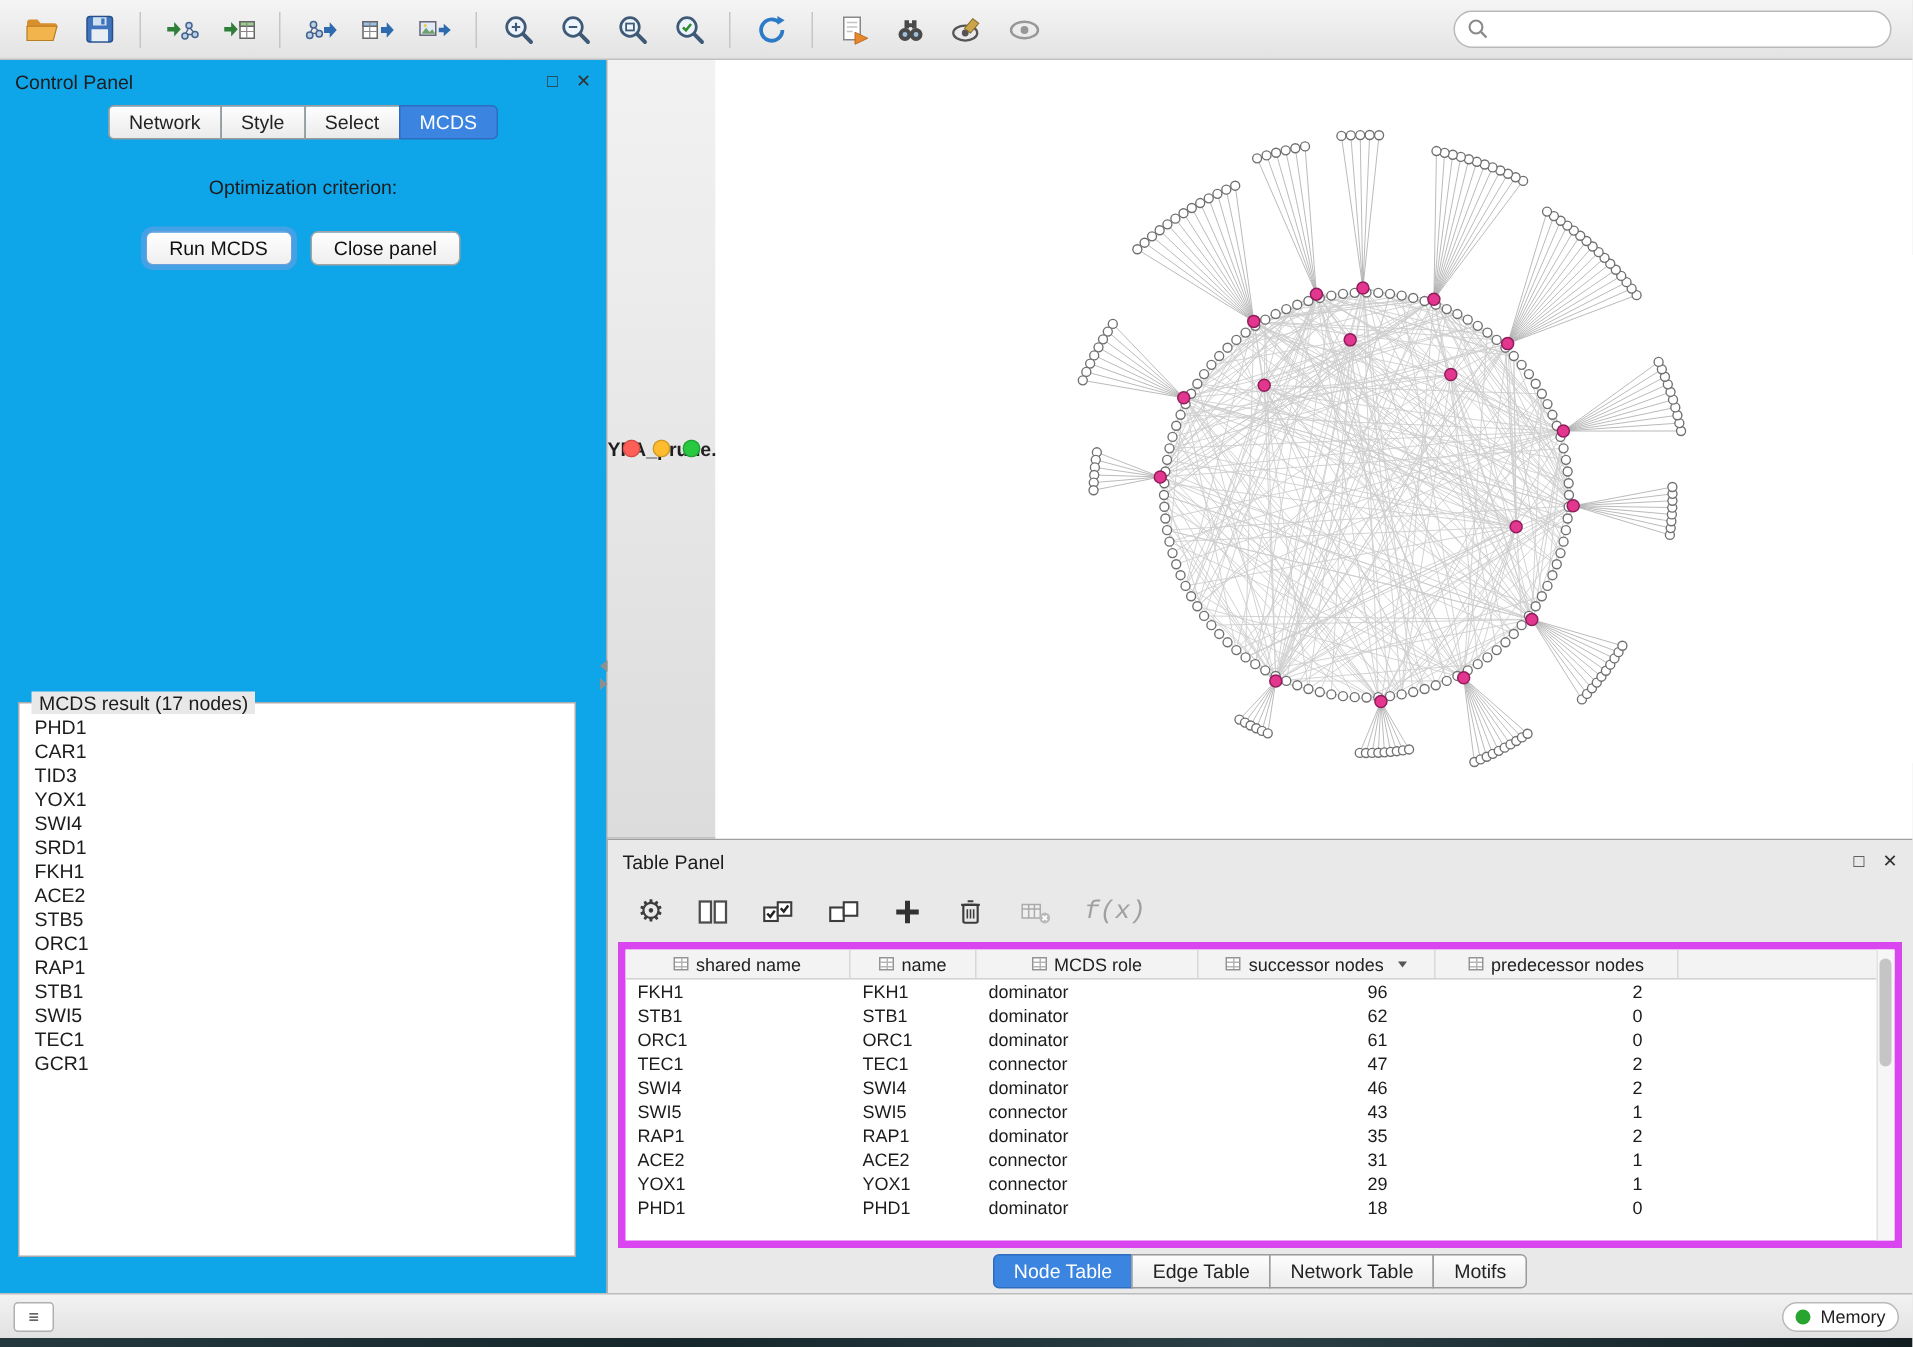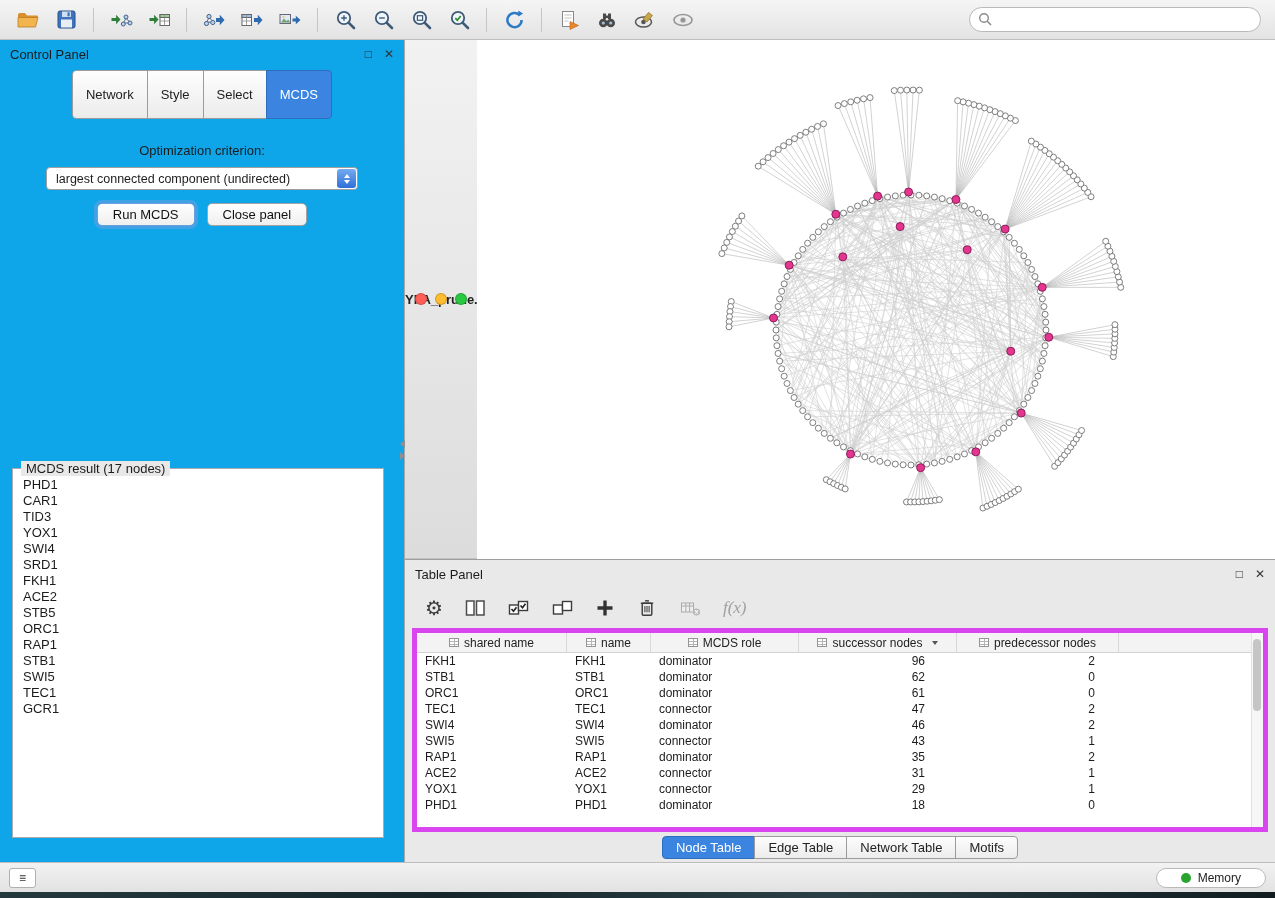--- a/index.html
+++ b/index.html
@@ -21,21 +21,21 @@
 
 .main{flex:1;display:flex;min-height:0;position:relative}
 
 
 .control-panel{flex:0 0 405px;background:#0ea5e9;border-right:1px solid #a8a8a8;
   position:relative;display:flex;flex-direction:column}
 .panel-caption{height:28px;display:flex;align-items:center;padding:0 10px;font-size:13px}
 .win-btns{margin-left:auto;display:flex;gap:12px;font-size:12px;color:#333}
 .win-btn{cursor:pointer;line-height:1;background:none;border:none;font-size:12px;color:#333}
 .cp-tabs{display:flex;justify-content:center;margin:2px 0 8px}
-.cp-tab{font-size:13px;padding:16px 13px;border:1px solid #9b9b9b;margin-left:-1px;cursor:pointer;
+.cp-tab{font-size:13px;padding:3px 13px;border:1px solid #9b9b9b;margin-left:-1px;cursor:pointer;
   background:linear-gradient(#fefefe,#ebebeb);color:#222}
 .cp-tab:first-child{border-radius:4px 0 0 4px;margin-left:0}
 .cp-tab:last-child{border-radius:0 4px 4px 0}
 .cp-tab.active{background:#3b84e0;border-color:#2e6cc0;color:#fff}
 .opt-label{text-align:center;font-size:13px;margin:16px 0 9px}
 .dropdown{margin:0 auto;width:312px;height:23px;border:1px solid #9f9f9f;border-radius:4px;background:#fff;
   display:flex;align-items:center;position:relative;font-size:12.5px;padding-left:9px;cursor:pointer}
 .dd-stepper{position:absolute;right:1px;top:1px;bottom:1px;width:19px;border-radius:3px;
   background:linear-gradient(#74abf0,#2f6fd8);display:flex;flex-direction:column;align-items:center;justify-content:center;gap:2px}
 .dd-up{width:0;height:0;border-left:3.5px solid transparent;border-right:3.5px solid transparent;border-bottom:4px solid #fff}
@@ -64,21 +64,21 @@
 .light{width:12px;height:12px;border-radius:50%;border:1px solid rgba(0,0,0,.18);cursor:pointer}
 .light.red{background:#ff5f57}.light.yellow{background:#febc2e}.light.green{background:#28c840}
 .net-title{position:absolute;left:0;right:0;text-align:center;font-size:13px;font-weight:700;color:#1f1f1f}
 .net-canvas{flex:1;position:relative;background:#fff}
 
 
 .table-panel{flex:1;display:flex;flex-direction:column;background:#e9e9e9;min-height:0}
 .tp-toolbar{flex:0 0 40px;display:flex;align-items:center;gap:21px;padding-left:20px}
 .tp-tool{border:none;background:transparent;cursor:pointer;display:flex;align-items:center}
 .gear-glyph{font-size:20px;color:#3d3d3d;line-height:1}
-.fx{font-family:Liberation Serif, serif;font-style:italic;font-size:17px;color:#a0a0a0}
+.fx{font-family:Liberation Mono, monospace;font-style:italic;font-size:17px;color:#a0a0a0}
 .tp-tablewrap{flex:1;margin:0 7px;background:#fff;border:5px solid #d946ef;position:relative;overflow:hidden}
 .thead{display:flex;height:20px;background:#f3f3f3;border-bottom:1px solid #d2d2d2}
 .th{display:flex;align-items:center;justify-content:center;gap:5px;font-size:12px;color:#222;
   border-right:1px solid #d8d8d8;cursor:pointer}
 .col0{width:150px}.col1{width:84px}.col2{width:148px}.col3{width:158px}.col4{width:162px}
 .colf{flex:1;border-right:none}
 .hdr-ico{display:inline-block;width:10px;height:9px;border:1px solid #949494;
   background:linear-gradient(#b5b5b5,#b5b5b5) 0 2px/100% 1px no-repeat,
              linear-gradient(#b5b5b5,#b5b5b5) 0 5px/100% 1px no-repeat,
              linear-gradient(#b5b5b5,#b5b5b5) 4px 0/1px 100% no-repeat,#fff}
@@ -97,21 +97,21 @@
 .tp-tab:first-child{border-radius:4px 0 0 4px;margin-left:0}
 .tp-tab:last-child{border-radius:0 4px 4px 0}
 .tp-tab.active{background:#3b84e0;border-color:#2e6cc0;color:#fff}
 
 
 .statusbar{flex:0 0 30px;display:flex;align-items:center;padding:0 9px;
   background:linear-gradient(#f2f2f2,#e2e2e2);border-top:1px solid #bdbdbd}
 .menu-btn{width:27px;height:20px;border:1px solid #b0b0b0;border-radius:3px;background:#fff;
   font-size:12px;display:flex;align-items:center;justify-content:center;cursor:pointer;color:#333}
 .memory-btn{margin-left:auto;display:flex;align-items:center;gap:7px;border:1px solid #b9b9b9;border-radius:12px;
-  background:#fff;padding:2px 24px;font-size:12px;cursor:pointer;color:#222}
+  background:#fff;padding:2px 8px;font-size:12px;cursor:pointer;color:#222}
 .mem-dot{width:10px;height:10px;border-radius:50%;background:#28a52e}
 .desktop-strip{flex:0 0 6px;background:linear-gradient(90deg,#24393e,#16262b 35%,#2b4046 65%,#101c20)}
 </style>
 </head>
 <body>
 
 <div class="app">
 
   <div class="toolbar">
     <button class="tbtn">
@@ -259,27 +259,20 @@
           <button class="win-btn">✕</button>
         </span>
       </div>
       <div class="cp-tabs">
           <button class="cp-tab">Network</button>
           <button class="cp-tab">Style</button>
           <button class="cp-tab">Select</button>
           <button class="cp-tab active">MCDS</button>
         </div>
       <div class="opt-label">Optimization criterion:</div>
-      <div class="dropdown">
-        <span>largest connected component (undirected)</span>
-        <span class="dd-stepper">
-          <span class="dd-up"></span>
-            <span class="dd-down"></span>
-        </span>
-      </div>
       <div class="cp-buttons">
         <button class="btn focused">Run MCDS</button>
         <button class="btn">Close panel</button>
       </div>
       <div class="groupbox">
         <div class="group-title">MCDS result (17 nodes)</div>
         <div class="mcds-list">
             <div class="mcds-item">PHD1</div>
             <div class="mcds-item">CAR1</div>
             <div class="mcds-item">TID3</div>

